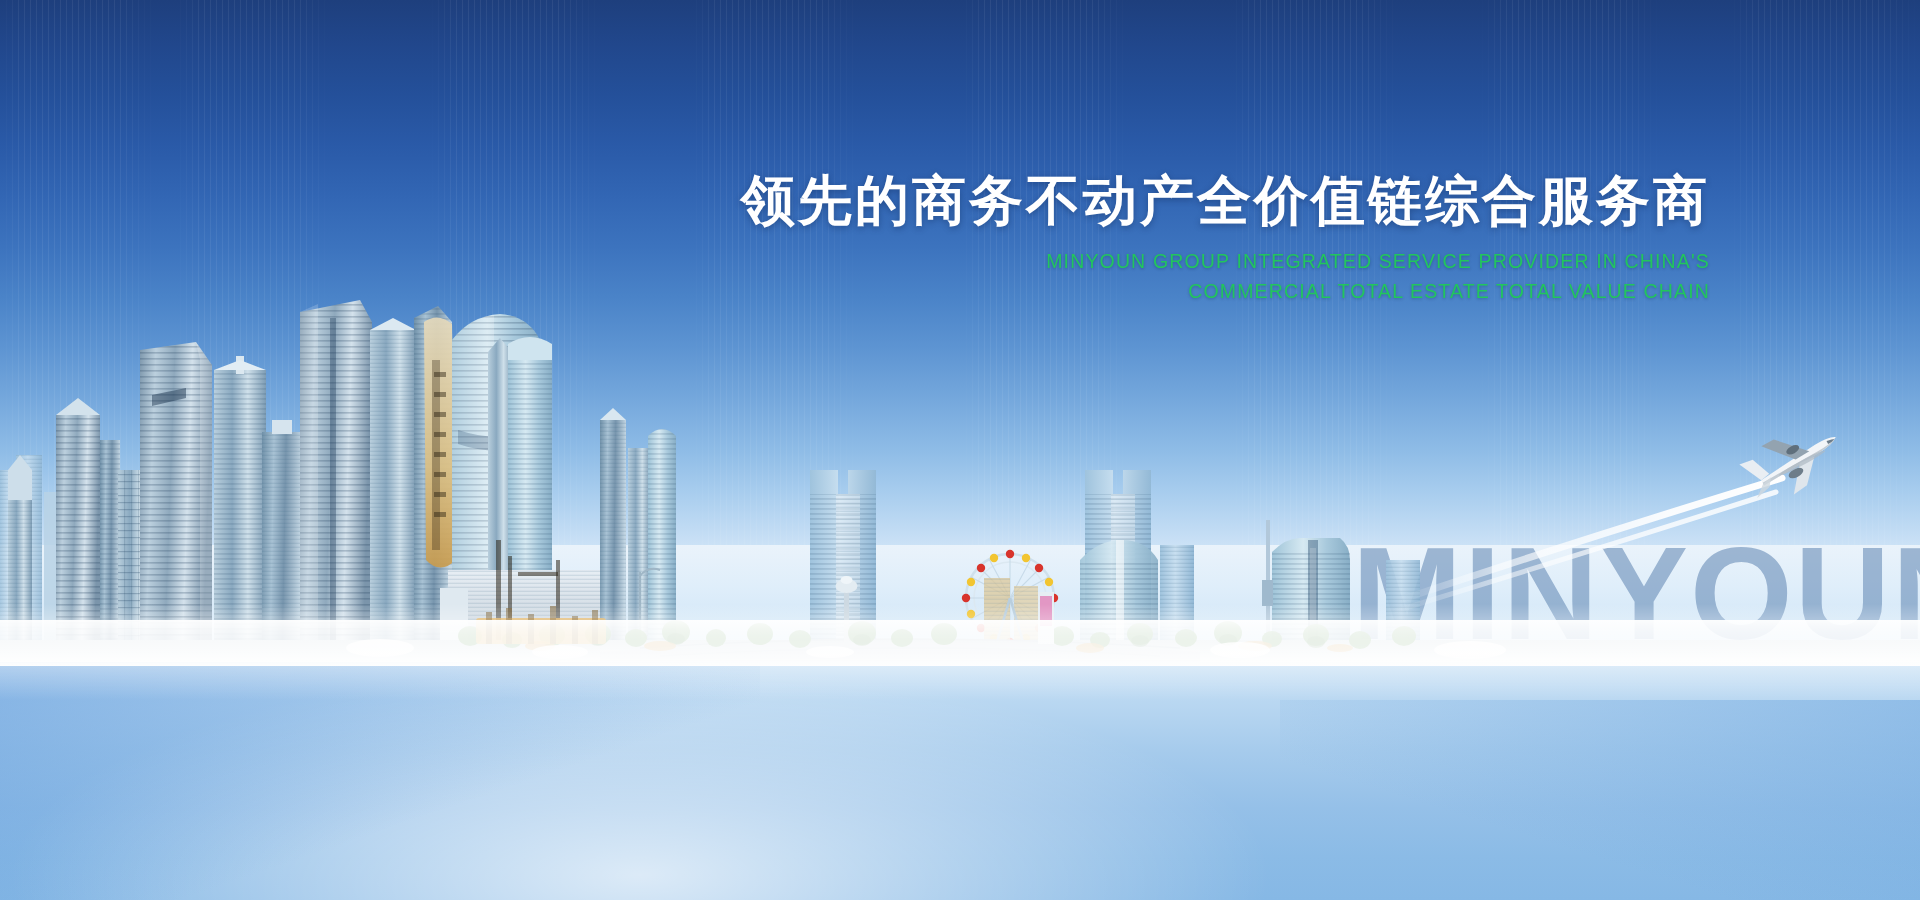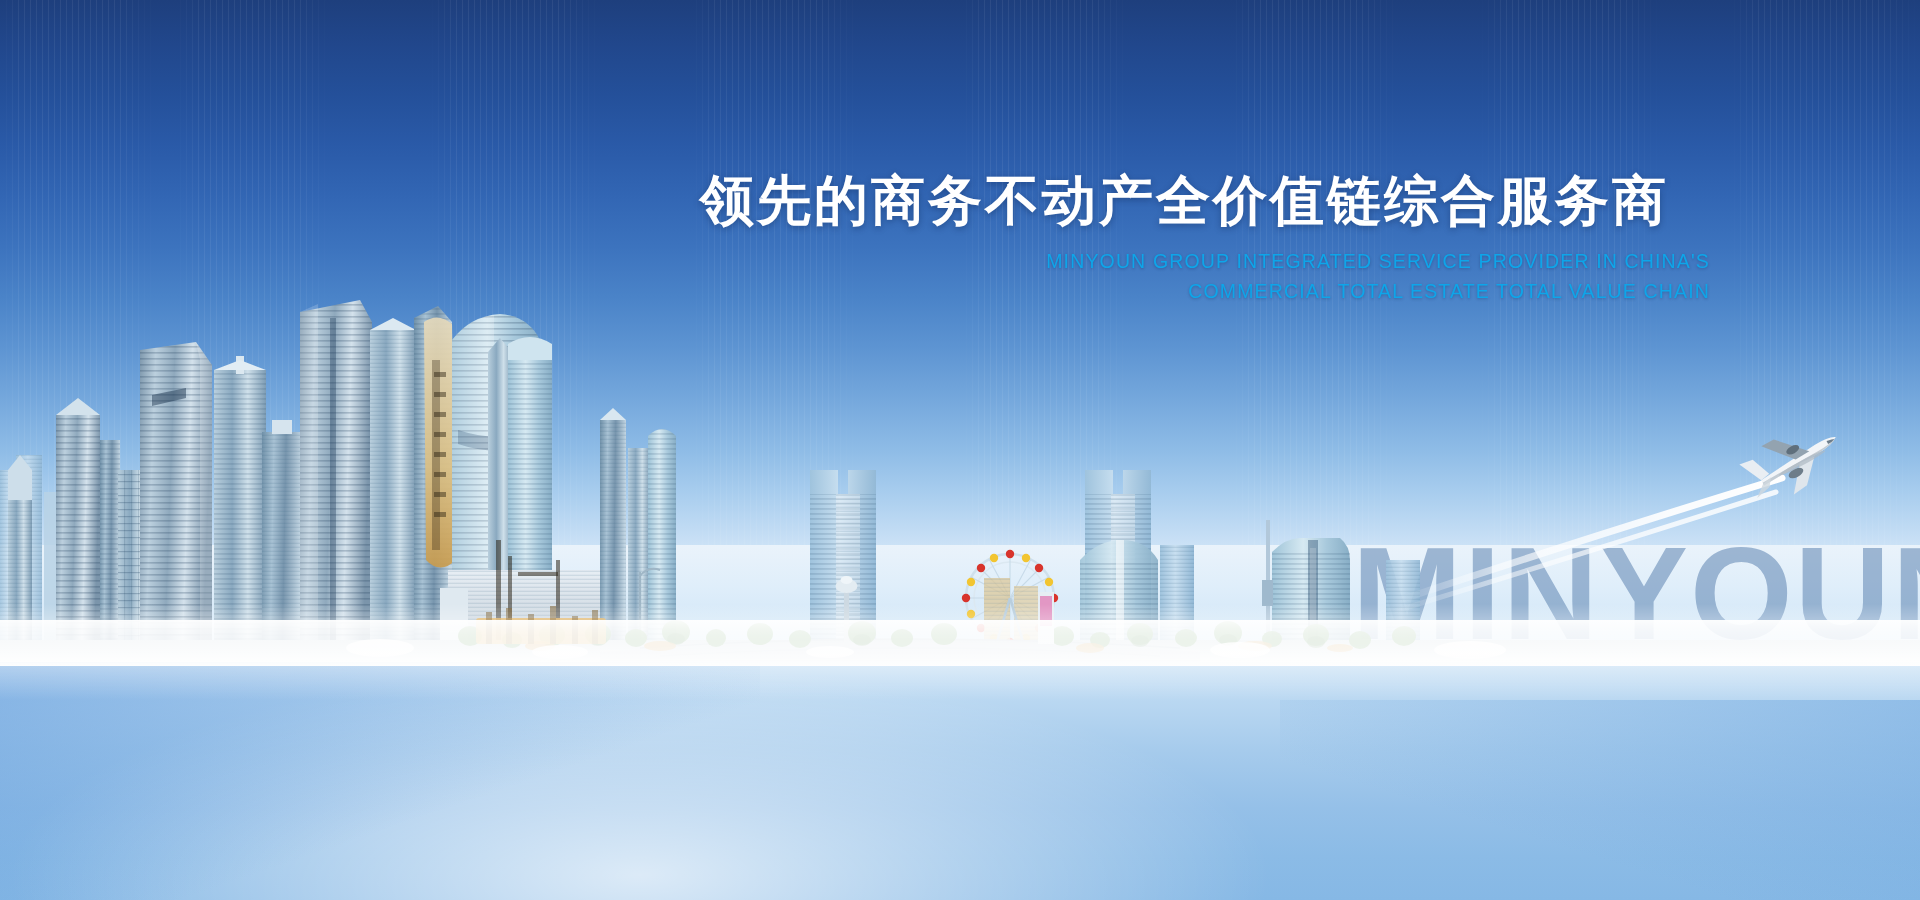--- a/index.html
+++ b/index.html
@@ -109,28 +109,28 @@
     white-space:nowrap;
     font-family:"Liberation Sans","DejaVu Sans",sans-serif;
     text-shadow:0 1px 0 rgba(255,255,255,.10);
   }
 
   
   .textblock{position:absolute;left:700px;top:170px;width:1010px;text-align:right;}
   .headline{
     font-size:54px;font-weight:700;color:#ffffff;
     letter-spacing:3px;line-height:1.15;
-    text-align:left;
+    text-align:right;
     white-space:nowrap;
     text-shadow:0 2px 6px rgba(10,30,70,.35);
     font-family:"DejaVu Sans","Liberation Sans",sans-serif;
   }
   .subline{
     margin-top:14px;
-    font-size:19.5px;font-weight:500;color:#0ea5e9;
+    font-size:19.5px;font-weight:500;color:#22c55e;
     letter-spacing:1.15px;line-height:1.55;
     text-align:right;
     text-shadow:0 1px 3px rgba(10,30,70,.30);
   }
   .subline div{white-space:nowrap;}
 
   
   .plane-layer{position:absolute;left:0;top:0;width:1920px;height:900px;pointer-events:none;}
 </style>
 </head>

